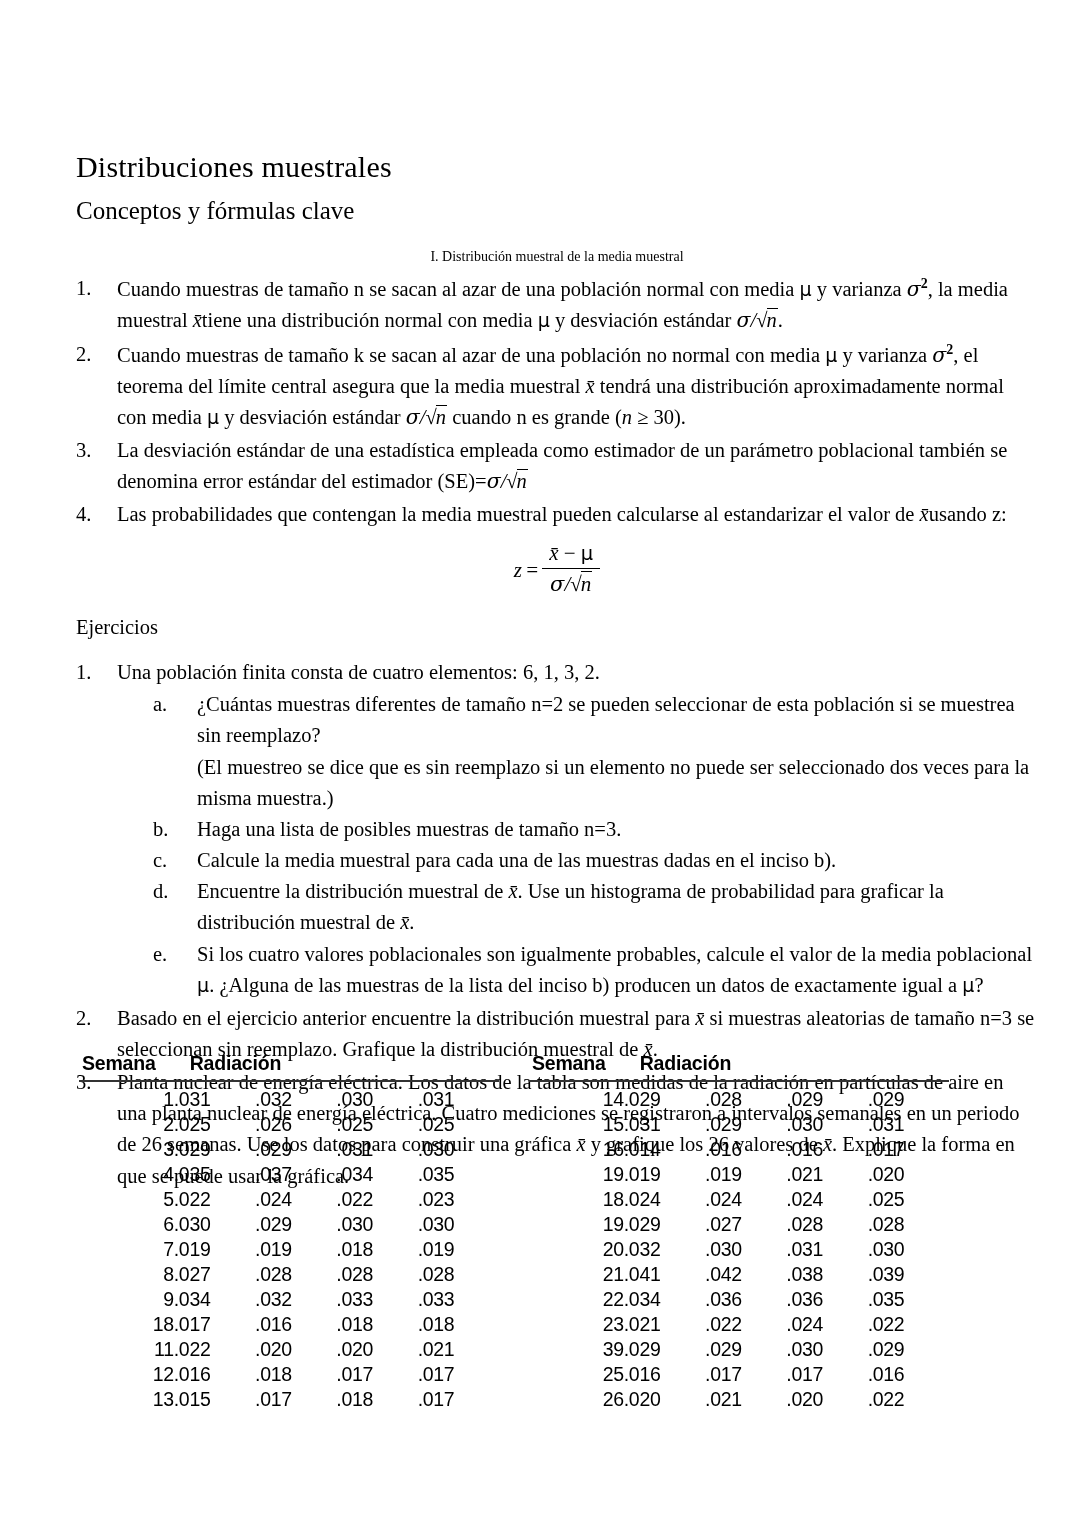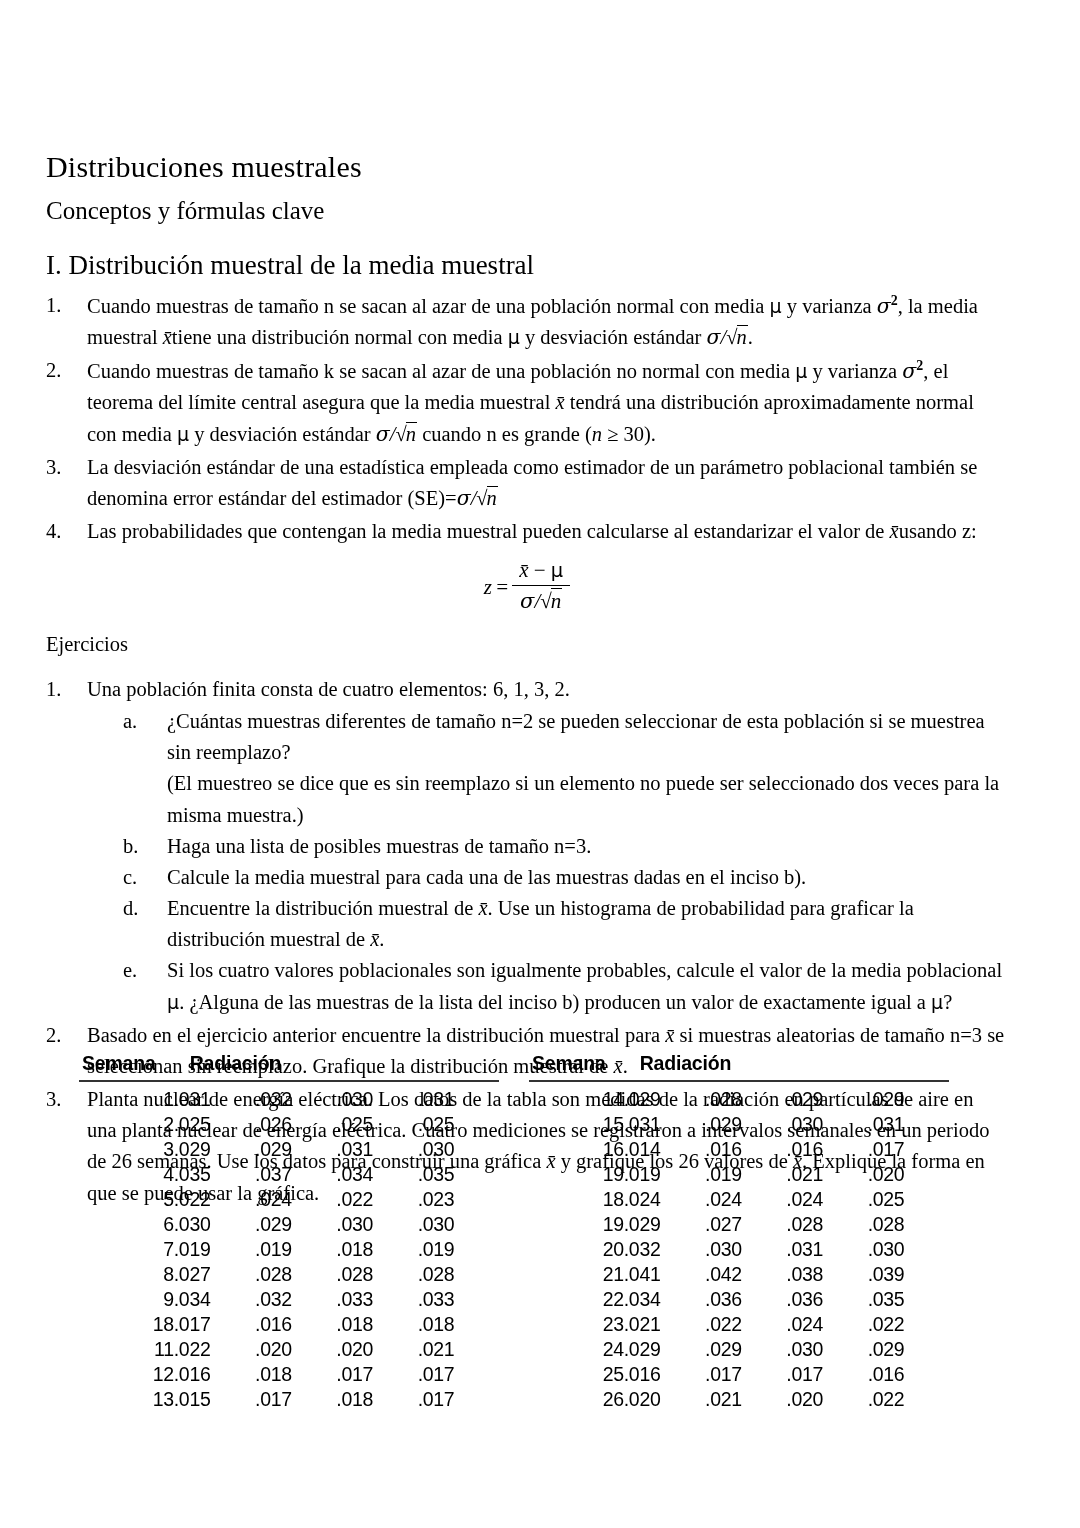--- a/index.html
+++ b/index.html
@@ -17,43 +17,44 @@
   }
   .page {
     position: absolute;
     left: 0; top: 0;
     width: 1080px;
     height: 1528px;
     background: #fff;
   }
   .content {
     position: absolute;
-    left: 46px;
+    left: 76px;
     top: 150px;
     width: 962px;
   }
 
   
   .title {
     font-size: 30px;
     font-weight: normal;
     letter-spacing: 0.2px;
     margin: 0 0 12px 0;
     line-height: 1.15;
   }
   .subtitle {
     font-size: 25px;
     font-weight: normal;
     margin: 0 0 23px 0;
     line-height: 1.15;
   }
   .sectionline {
-    font-size: 27px;
+    font-size: 14px;
     margin: 8px 0 7px 0;
     line-height: 1.3;
+    text-align: center;
   }
 
   
   .olist { margin: 0; padding: 0; list-style: none; }
   .olist > li {
     position: relative;
     padding-left: 41px;
     font-size: 20.5px;
     line-height: 1.52;
     margin-bottom: 2px;
@@ -239,21 +240,21 @@
           <li>
             <span class="marker">c.</span>
             <span>Calcule la media muestral para cada una de las muestras dadas en el inciso b).</span>
           </li>
           <li>
             <span class="marker">d.</span>
             <span>Encuentre la distribución muestral de </span><span class="mi">x̄</span><span>. Use un histograma de probabilidad para graficar la distribución muestral de </span><span class="mi">x̄</span><span>.</span>
           </li>
           <li>
             <span class="marker">e.</span>
-            <span>Si los cuatro valores poblacionales son igualmente probables, calcule el valor de la media poblacional </span><span class="greek">μ</span><span>. ¿Alguna de las muestras de la lista del inciso b) producen un valor de exactamente igual a </span><span class="greek">μ</span><span>?</span>
+            <span>Si los cuatro valores poblacionales son igualmente probables, calcule el valor de la media poblacional </span><span class="greek">μ</span><span>. ¿Alguna de las muestras de la lista del inciso b) producen un datos de exactamente igual a </span><span class="greek">μ</span><span>?</span>
           </li>
         </ol>
       </li>
 
       <li>
         <span class="marker">2.</span>
         <span>Basado en el ejercicio anterior encuentre la distribución muestral para </span><span class="mi">x̄</span><span> si muestras aleatorias de tamaño n=3 se seleccionan sin reemplazo. Grafique la distribución muestral de </span><span class="mi">x̄</span><span>.</span>
       </li>
 
       <li>
@@ -442,21 +443,21 @@
               <td class="c-val">.035</td>
             </tr>
             <tr>
               <td class="c-week">23</td>
               <td class="c-val">.021</td>
               <td class="c-val">.022</td>
               <td class="c-val">.024</td>
               <td class="c-val">.022</td>
             </tr>
             <tr>
-              <td class="c-week">24</td>
+              <td class="c-week">39</td>
               <td class="c-val">.029</td>
               <td class="c-val">.029</td>
               <td class="c-val">.030</td>
               <td class="c-val">.029</td>
             </tr>
             <tr>
               <td class="c-week">25</td>
               <td class="c-val">.016</td>
               <td class="c-val">.017</td>
               <td class="c-val">.017</td>

